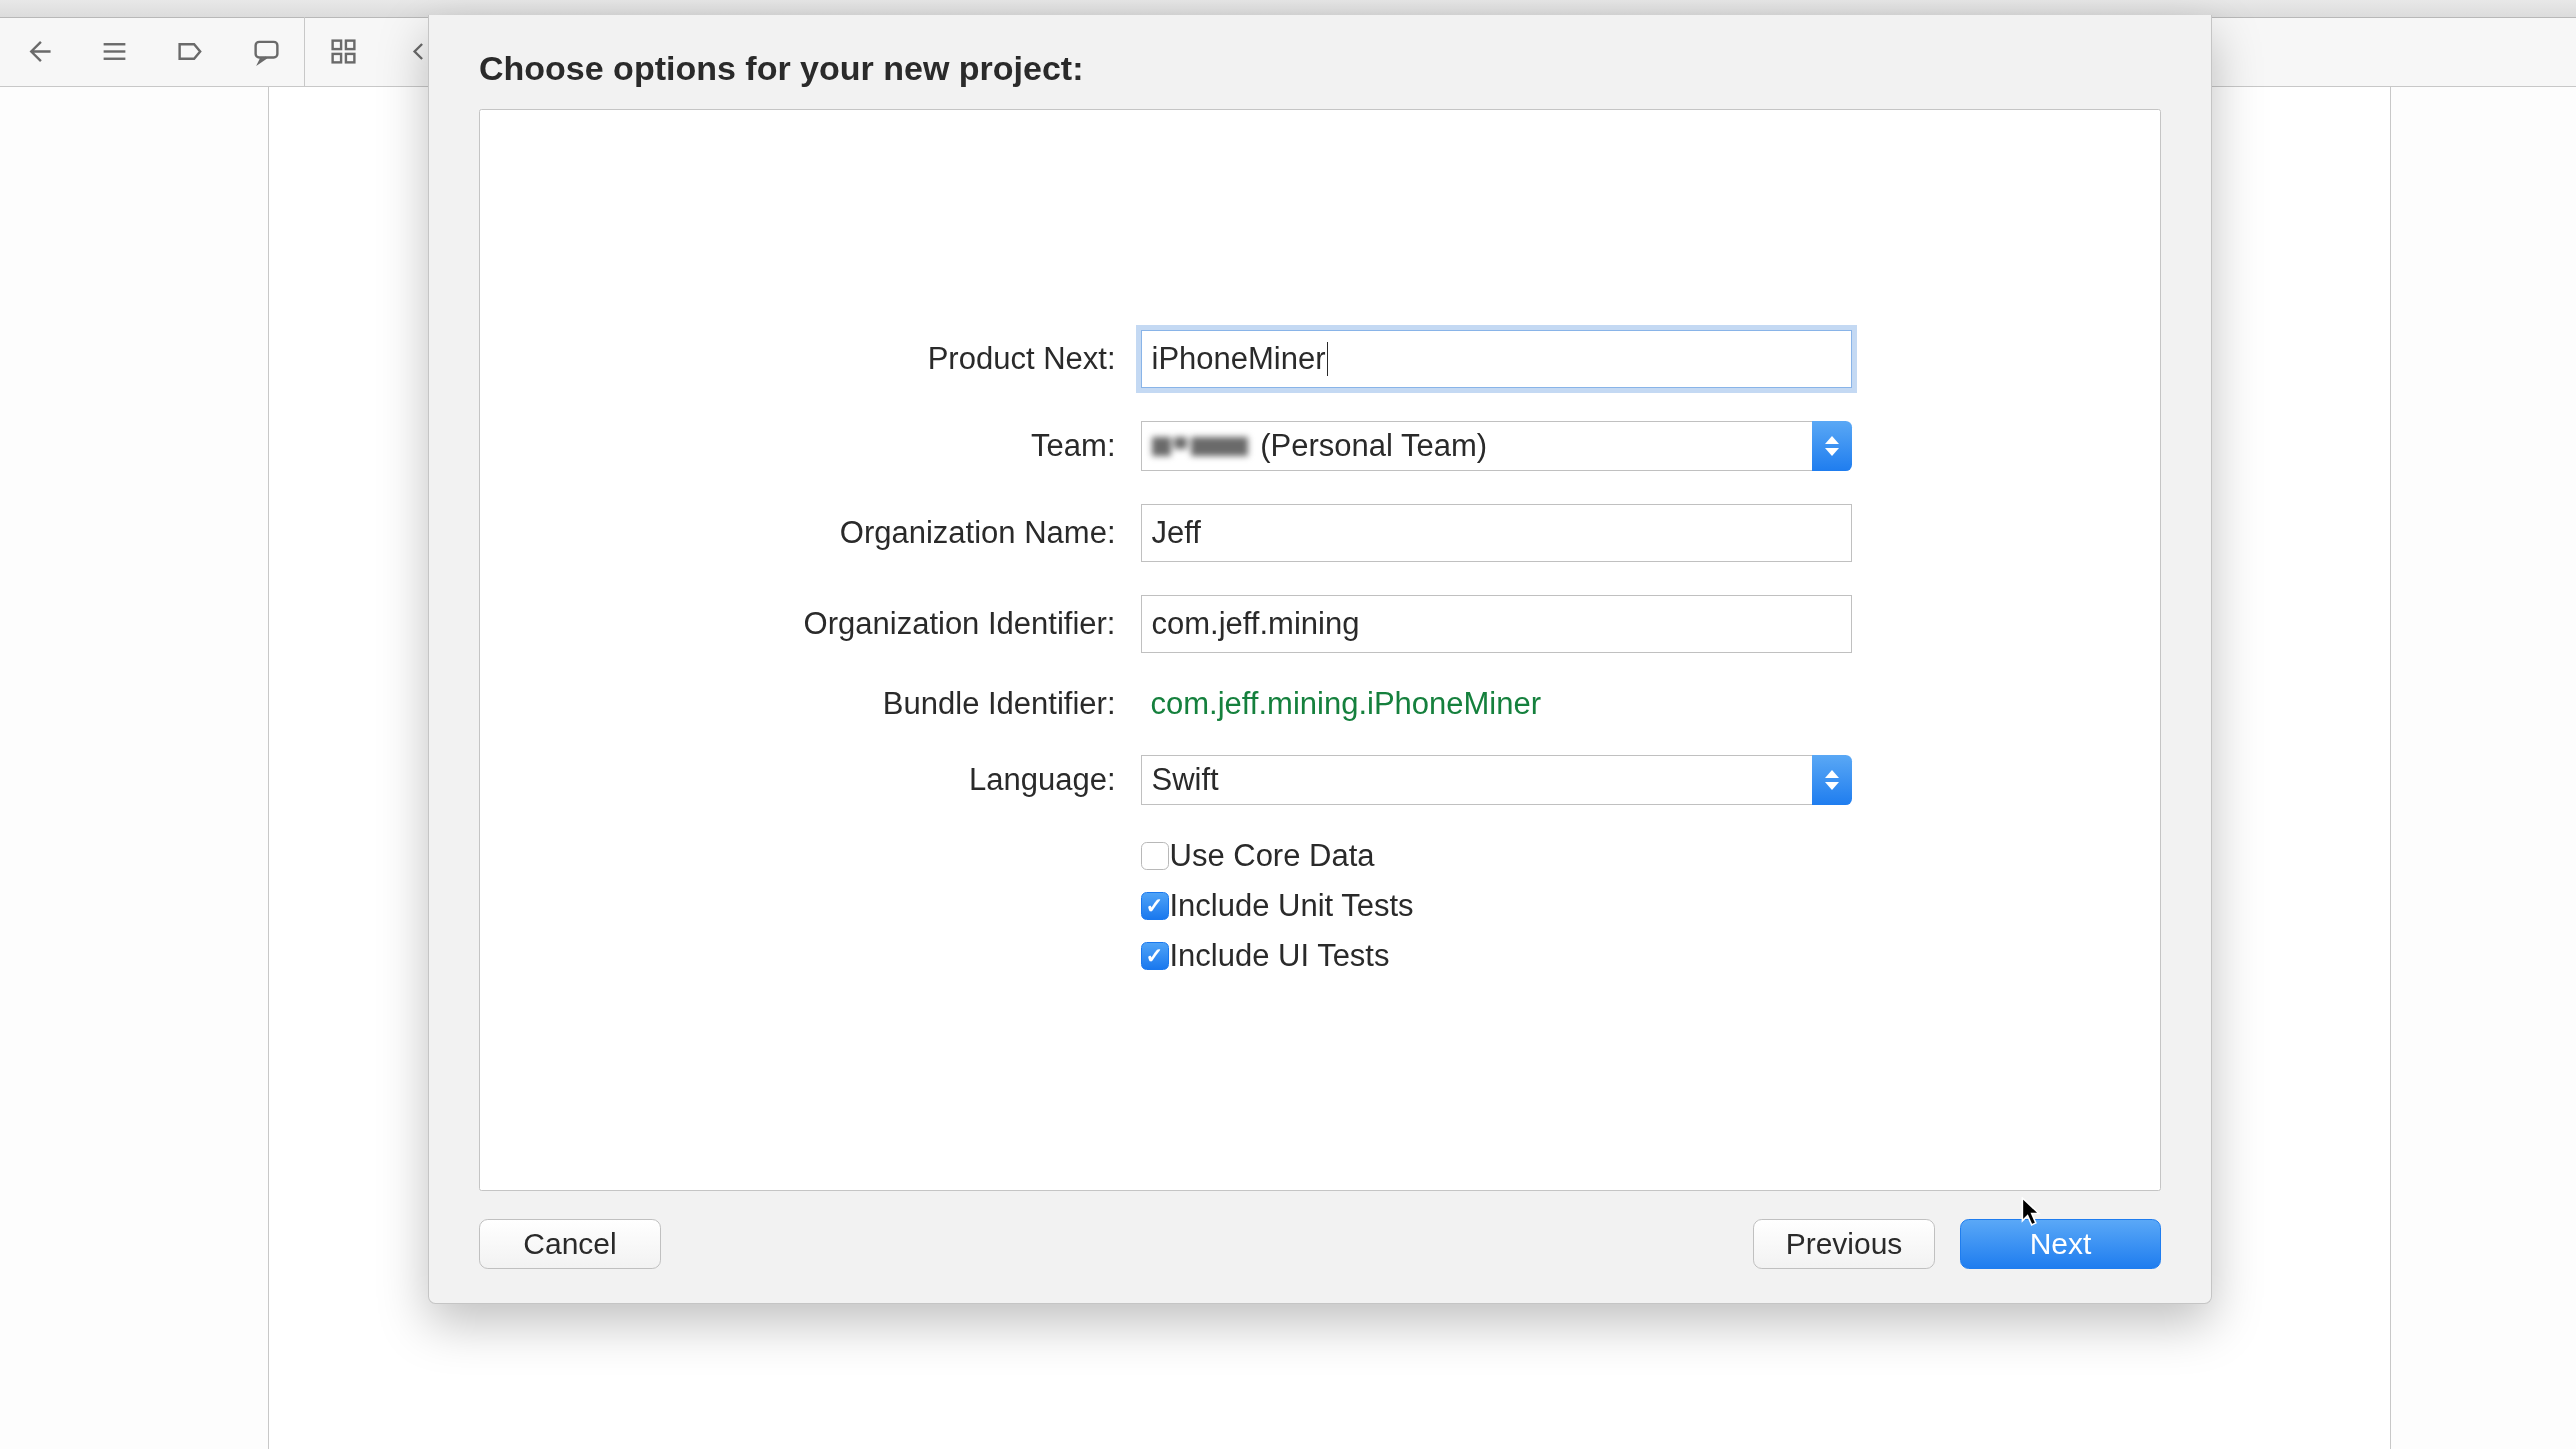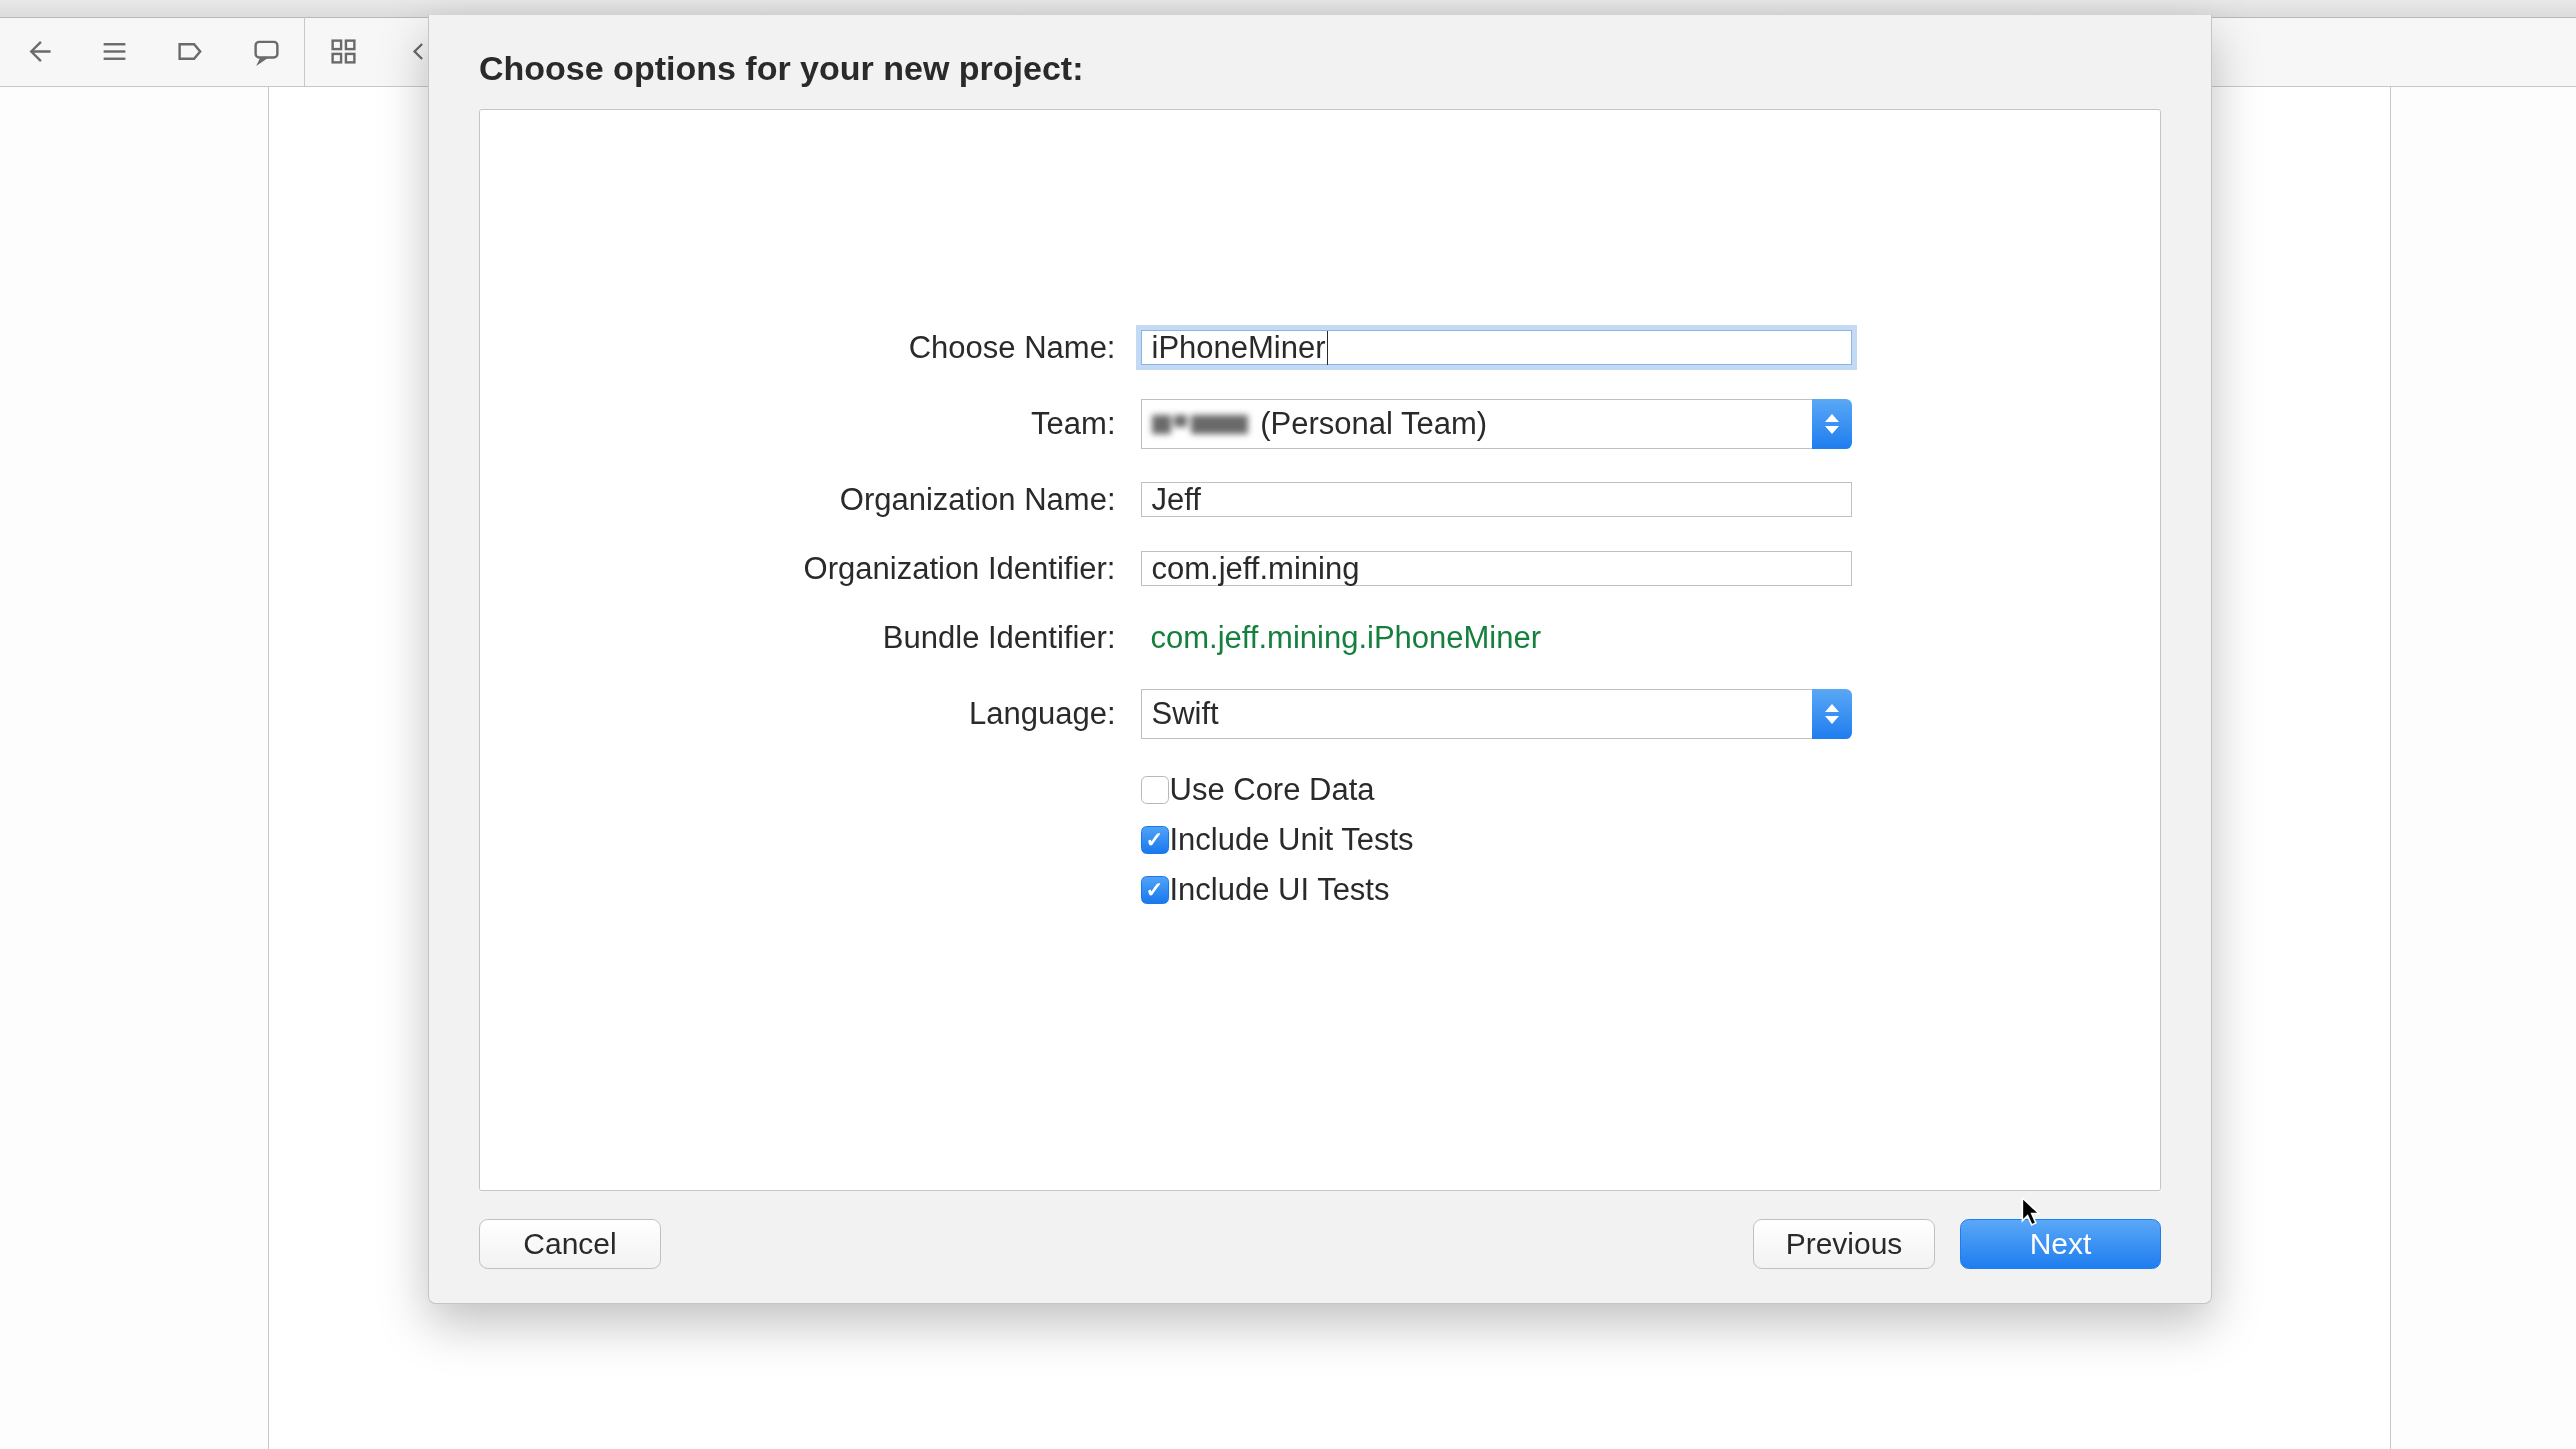--- a/index.html
+++ b/index.html
@@ -113,21 +113,21 @@
       row-gap: 33px;
       align-content: start;
     }
     .form-label {
       text-align: right;
       font-size: 31px;
       color: #2a2a2a;
       align-self: center;
     }
     .text-input {
-      height: 35px;
+      height: 58px;
       border: 1.3px solid #c0c0c0;
       border-radius: 0;
       font-size: 31px;
       padding: 0 10px;
       color: #2a2a2a;
       background: #fff;
     }
     .text-input.focused {
       border: 1.3px solid #89b4e8;
       outline: none;
@@ -317,21 +317,21 @@
 <div class="left-pane"></div>
 <div class="content-pane"></div>
 <div class="right-pane"></div>
 
 <div class="sheet">
   <div class="sheet-title">Choose options for your new project:</div>
 
   <div class="sheet-body">
     <div class="form">
 
-      <div class="form-label">Choose Name:</div>
+      <div class="form-label">Product Next:</div>
       <div class="text-input focused" style="display:flex;align-items:center;">
         <span>iPhoneMiner</span>
           <span class="text-cursor"></span>
       </div>
 
       <div class="form-label">Team:</div>
       <div class="popup-wrap">
         <div class="popup-body">
           <span class="team-blur">
             <span class="blur-block" style="width:19px"></span>

